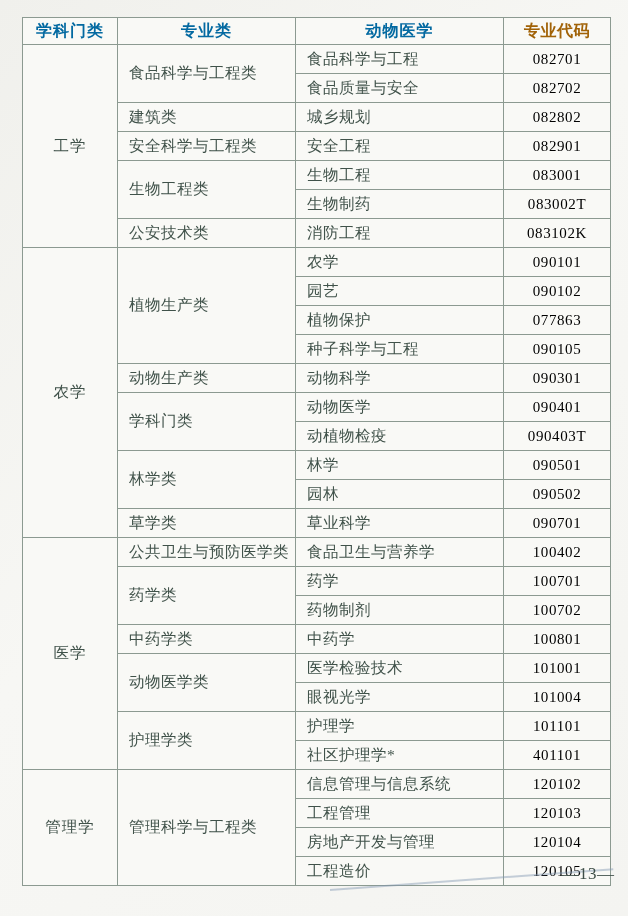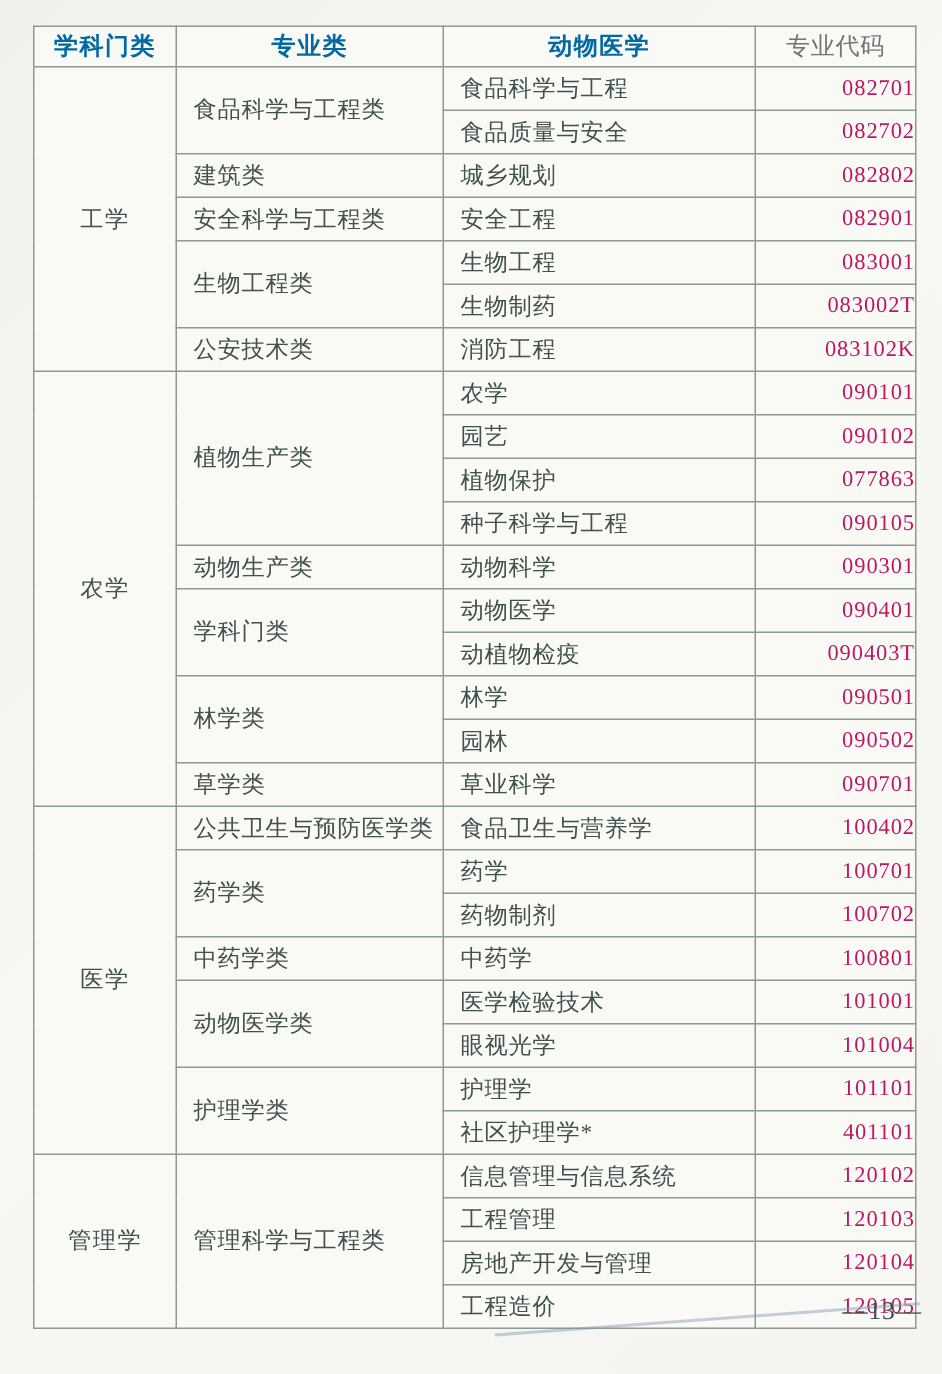--- a/index.html
+++ b/index.html
@@ -38,45 +38,45 @@
   }
   .majors-table thead th {
     height: 26px;
     font-size: 16px;
     font-weight: bold;
     text-align: center;
     color: #0369a1;
     letter-spacing: 1px;
   }
   .majors-table thead th.th-code {
-    font-weight: normal;
+    font-weight: bold;
     letter-spacing: 0.5px;
-    color: #737373;
+    color: #a16207;
   }
   .majors-table tbody td {
     height: 28px;
     font-size: 15.5px;
     color: #40524a;
   }
   .majors-table td.discipline {
     text-align: center;
     letter-spacing: 1px;
     font-family: Liberation Serif, serif;
   }
   .majors-table td.category,
   .majors-table td.name {
     text-align: left;
     padding-left: 11px;
     letter-spacing: 0.5px;
   }
   .majors-table td.code {
-    text-align: right;
+    text-align: center;
     font-size: 15px;
     letter-spacing: 0.6px;
-    color: #be185d;
+    color: #000000;
   }
   .page-number {
     position: absolute;
     top: 864px;
     left: 548px;
     width: 80px;
     text-align: center;
     font-size: 17px;
     color: #3e4e48;
     letter-spacing: 0.5px;

